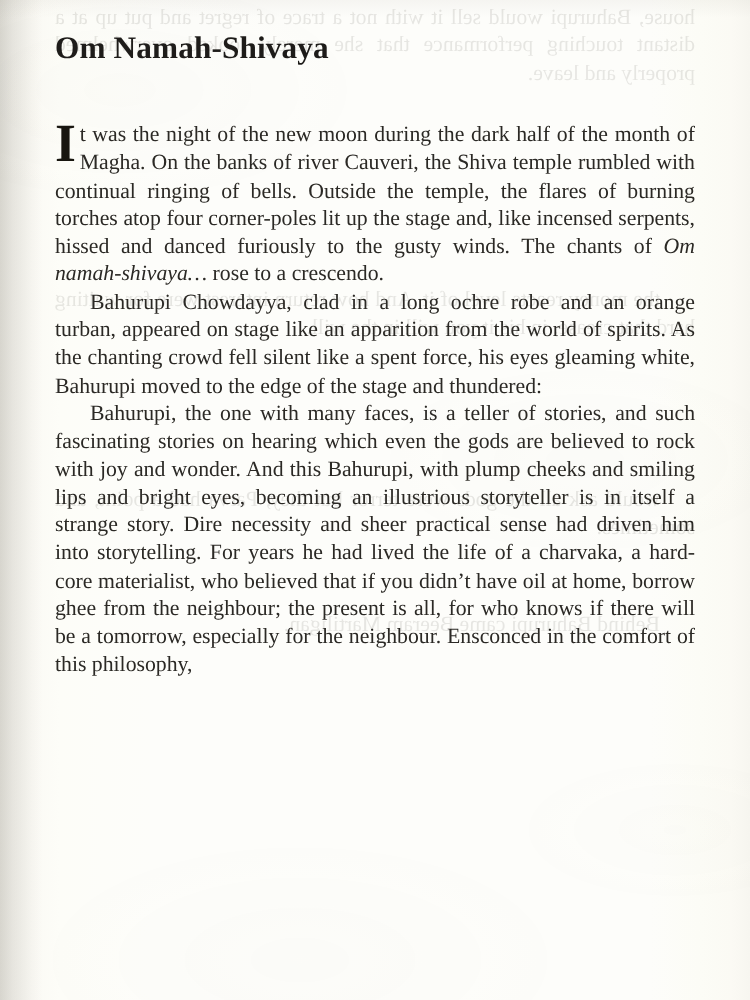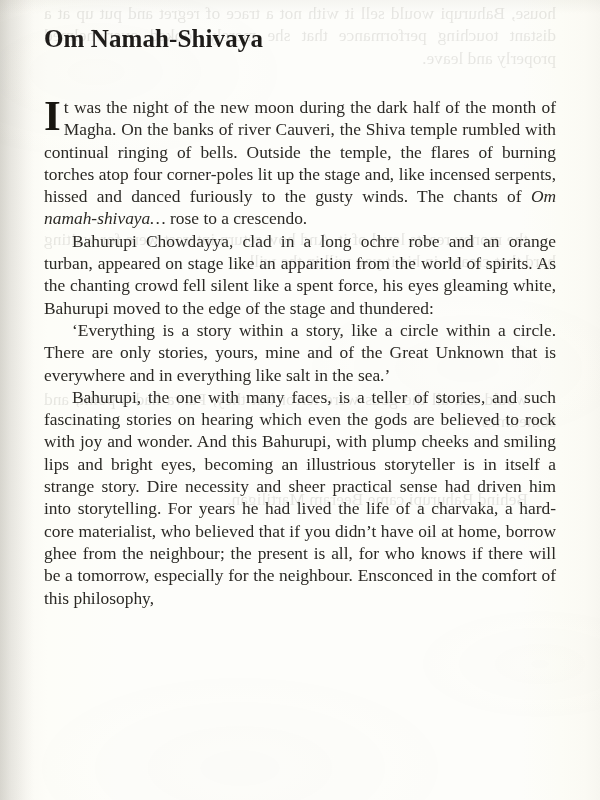--- a/index.html
+++ b/index.html
@@ -149,21 +149,20 @@
       <div class="st-blk st-ind" style="top: 388px;">would ask all the gods were terror but they, Parva had a point, and sometimes.</div>
       <div class="st-blk st-ind" style="top: 488px;">Behind Bahurupi came Beeram Martiligan.</div>
     </div>
 
   <div id="content">
     <h1 id="chapter-title">Om Namah-Shivaya</h1>
 
     <div id="body-text">
         <p class="first"><span>It was the night of the new moon during the dark half of the month of Magha. On the banks of river Cauveri, the Shiva temple rumbled with continual ringing of bells. Outside the temple, the flares of burning torches atop four corner-poles lit up the stage and, like incensed serpents, hissed and danced furiously to the gusty winds. The chants of </span><em>Om namah-shivaya…</em><span> rose to a crescendo.</span></p>
         <p><span>Bahurupi Chowdayya, clad in a long ochre robe and an orange turban, appeared on stage like an apparition from the world of spirits. As the chanting crowd fell silent like a spent force, his eyes gleaming white, Bahurupi moved to the edge of the stage and thundered:</span></p>
-        <p><span>‘Everything is a story within a story, like a circle within a circle. There are only stories, yours, mine and of the Great Unknown that is everywhere and in everything like salt in the sea.’</span></p>
         <p><span>Bahurupi, the one with many faces, is a teller of stories, and such fascinating stories on hearing which even the gods are believed to rock with joy and wonder. And this Bahurupi, with plump cheeks and smiling lips and bright eyes, becoming an illustrious storyteller is in itself a strange story. Dire necessity and sheer practical sense had driven him into storytelling. For years he had lived the life of a charvaka, a hard-core materialist, who believed that if you didn’t have oil at home, borrow ghee from the neighbour; the present is all, for who knows if there will be a tomorrow, especially for the neighbour. Ensconced in the comfort of this philosophy,</span></p>
       </div>
   </div>
 
   <div id="gutter-shadow"></div>
   <div id="top-fade"></div>
   <div id="grain"></div>
 </div>
 
 </body></html>

